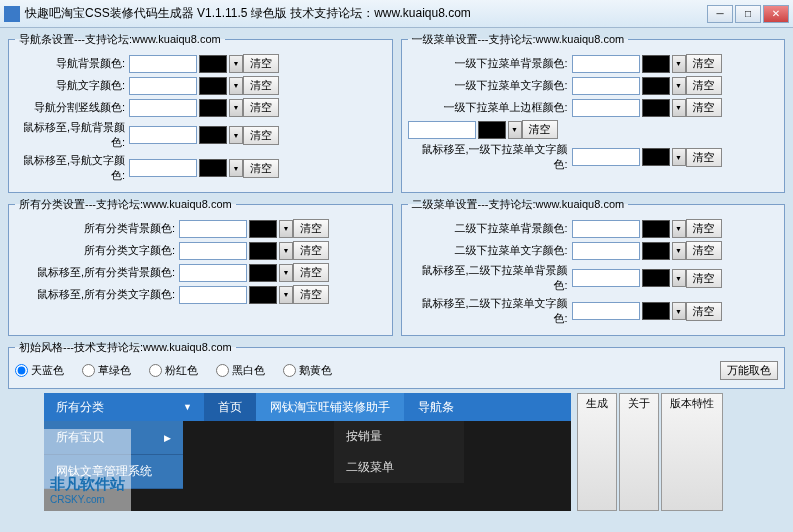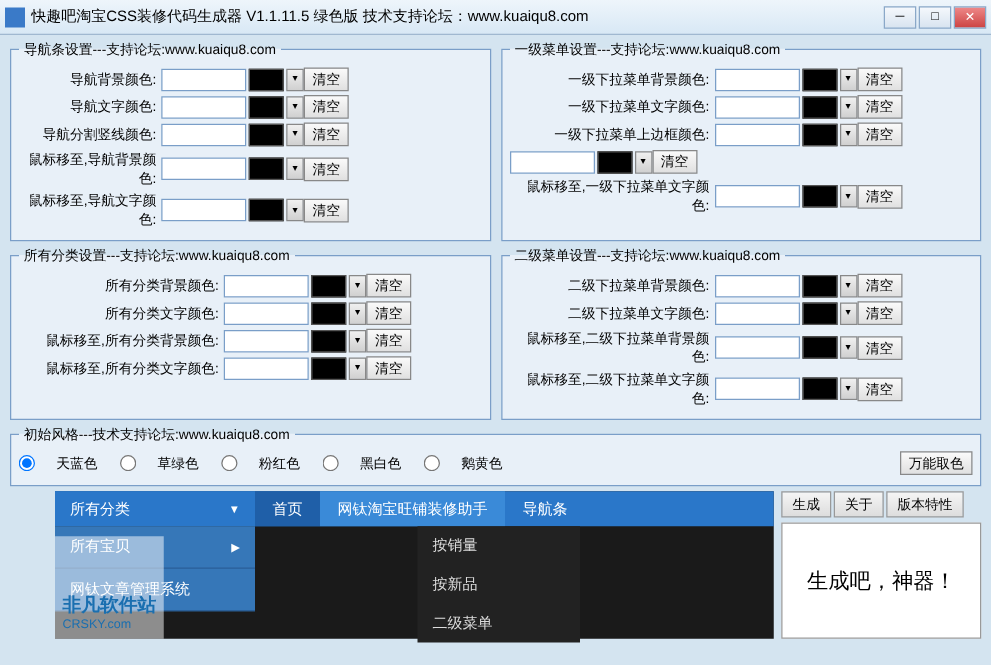--- a/index.html
+++ b/index.html
@@ -17,33 +17,33 @@
 .row2 fieldset { flex: 1; }
 .formrow { display: flex; align-items: center; margin: 3px 0; font-size: 11px; }
 .formrow label { flex: 0 0 auto; text-align: right; margin-right: 4px; }
 .formrow input[type=text] { width: 68px; height: 18px; border: 1px solid #7a9ec8; font-size: 11px; padding: 0 2px; background: #fff; }
 .swatch { width: 28px; height: 18px; background: #000; border: 1px solid #555; margin: 0 2px; display: inline-block; }
 .dd { width: 14px; height: 18px; background: linear-gradient(#f0f0f0,#d0d0d0); border: 1px solid #888; display: flex; align-items: center; justify-content: center; font-size: 7px; cursor: pointer; }
 .btn { height: 19px; padding: 0 6px; font-size: 11px; background: linear-gradient(#fafafa,#e0e0e0); border: 1px solid #888; cursor: pointer; }
 .lw150 label { width: 160px; }
 .lw100 label { width: 110px; }
 .radios { display: flex; align-items: center; gap: 18px; font-size: 11px; padding: 2px 0; }
-.radios label { display: flex; align-items: center; gap: 17px; cursor: pointer; }
+.radios label { display: flex; align-items: center; gap: 3px; cursor: pointer; }
 .preview { display: flex; gap: 6px; margin-top: 2px; padding-left: 36px; }
 .navprev { flex: 1; background: #1a1a1a; position: relative; height: 118px; }
 .topbar { display: flex; background: #2a77c9; height: 28px; font-size: 12px; color: #fff; }
 .topbar .cat { width: 160px; display: flex; align-items: center; padding: 0 12px; justify-content: space-between; background: #2a77c9; }
 .topbar .item { padding: 0 14px; display: flex; align-items: center; cursor: pointer; }
 .topbar .item.active { background: #3a8ad8; }
 .topbar .item.sel { background: #1f5fa8; }
-.sidebar { width: 160px; background: #3677b8; color: #fff; font-size: 12px; }
+.sidebar { width: 139px; background: #3677b8; color: #fff; font-size: 12px; }
 .sidebar .sitem { padding: 8px 12px; border-bottom: 1px solid #2a5f98; display: flex; justify-content: space-between; align-items: center; }
 .dropdown { position: absolute; left: 290px; top: 28px; width: 130px; background: #222; color: #ddd; font-size: 12px; }
 .dropdown div { padding: 7px 12px; }
-.rightcol { width: 160px; display: flex; flex-direction: column; gap: 4px; }
+.rightcol { width: 208px; display: flex; flex-direction: row; gap: 4px; }
 .tabs { display: flex; gap: 2px; font-size: 11px; }
 .tabs .tab { padding: 2px 8px; background: linear-gradient(#f5f5f5,#ddd); border: 1px solid #999; cursor: pointer; }
 .bigbox { flex: 1; border: 1px solid #999; background: #fff; display: flex; align-items: center; justify-content: center; font-size: 17px; font-family: SimSun; }
 .watermark { position: absolute; left: 0; bottom: 0; font-size: 10px; color: #1a6fb0; background: rgba(255,255,255,0.5); padding: 6px; }
 .watermark .big { font-size: 15px; font-weight: bold; margin-top: 40px; }
 .chev { font-size: 9px; }
 </style>
 </head>
 <body>
 
@@ -242,30 +242,28 @@
         <div class="sidebar">
           <div class="sitem">
               <span>所有宝贝</span>
               <span class="chev">▶</span>
             </div>
           <div class="sitem">网钛文章管理系统</div>
         </div>
       </div>
       <div class="dropdown" id="dd">
           <div>按销量</div>
-          <div>按新品</div>
           <div>二级菜单</div>
         </div>
       <div class="watermark">
         <div class="big">非凡软件站</div>
         <div>CRSKY.com</div>
       </div>
     </div>
     <div class="rightcol">
       <div class="tabs">
         <div class="tab">生成</div>
         <div class="tab">关于</div>
         <div class="tab">版本特性</div>
       </div>
-      <div class="bigbox">生成吧，神器！</div>
     </div>
   </div>
 </div>
 
 </body></html>

